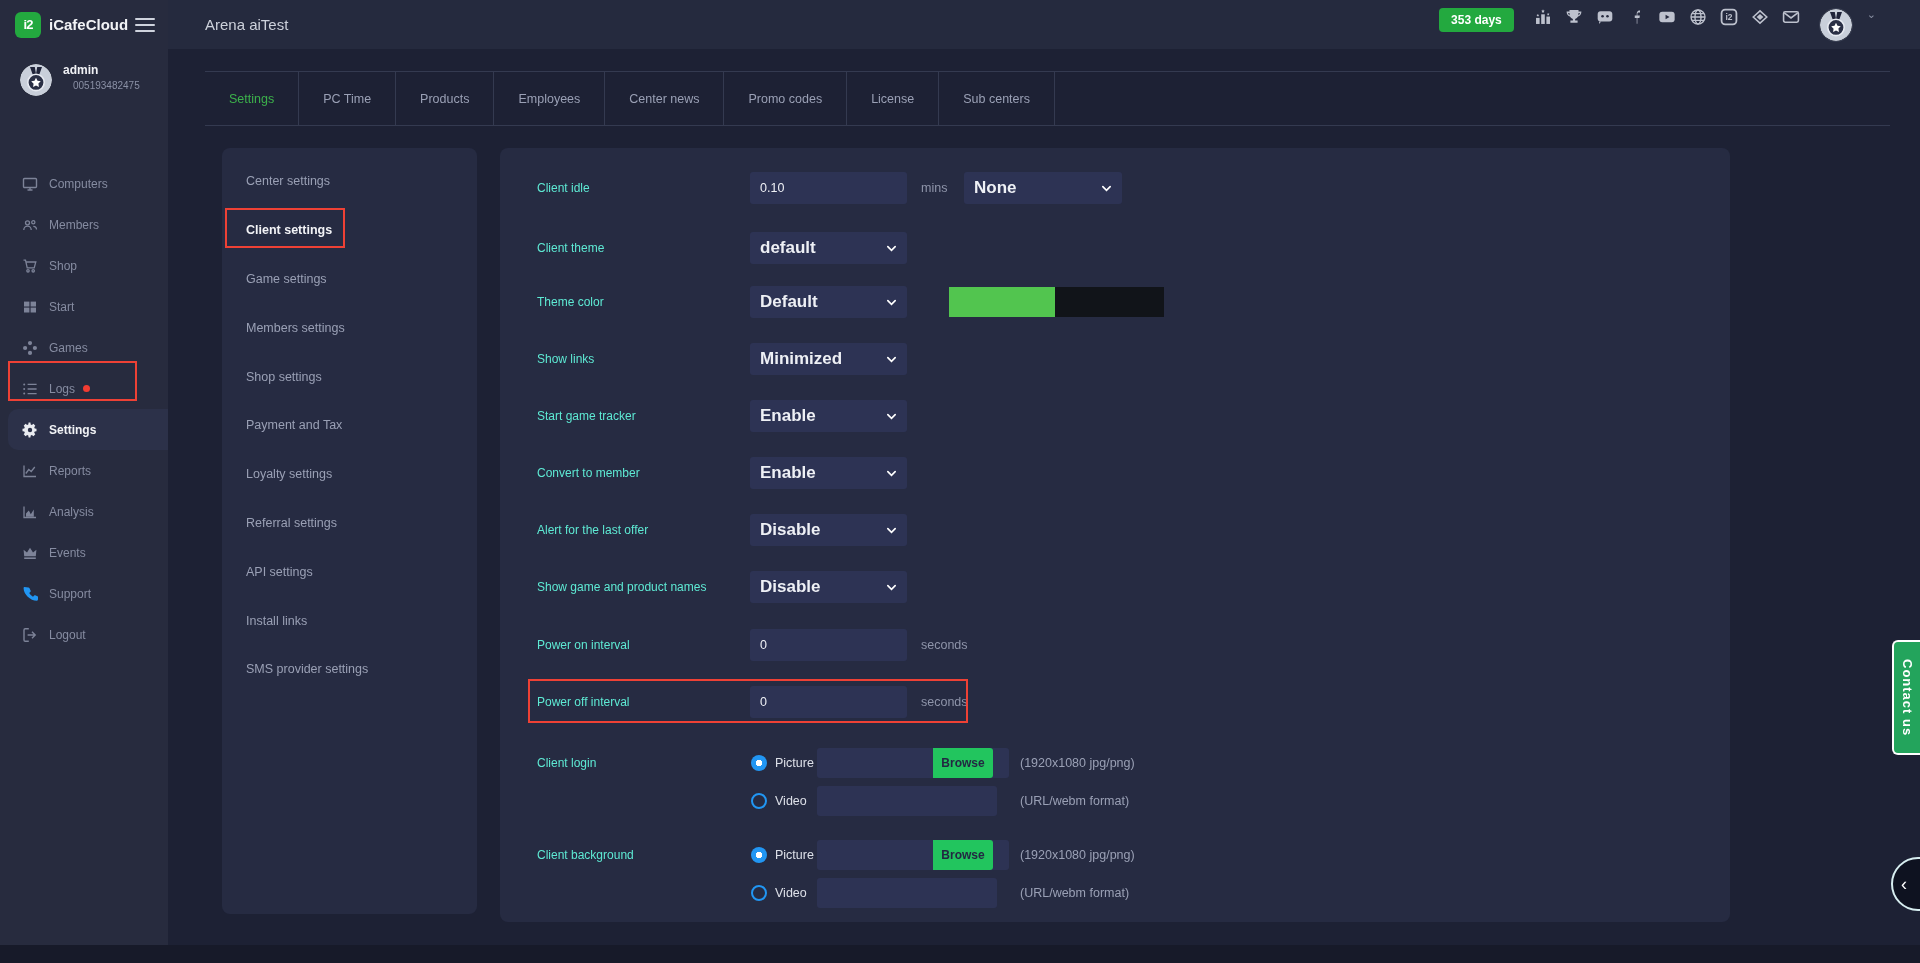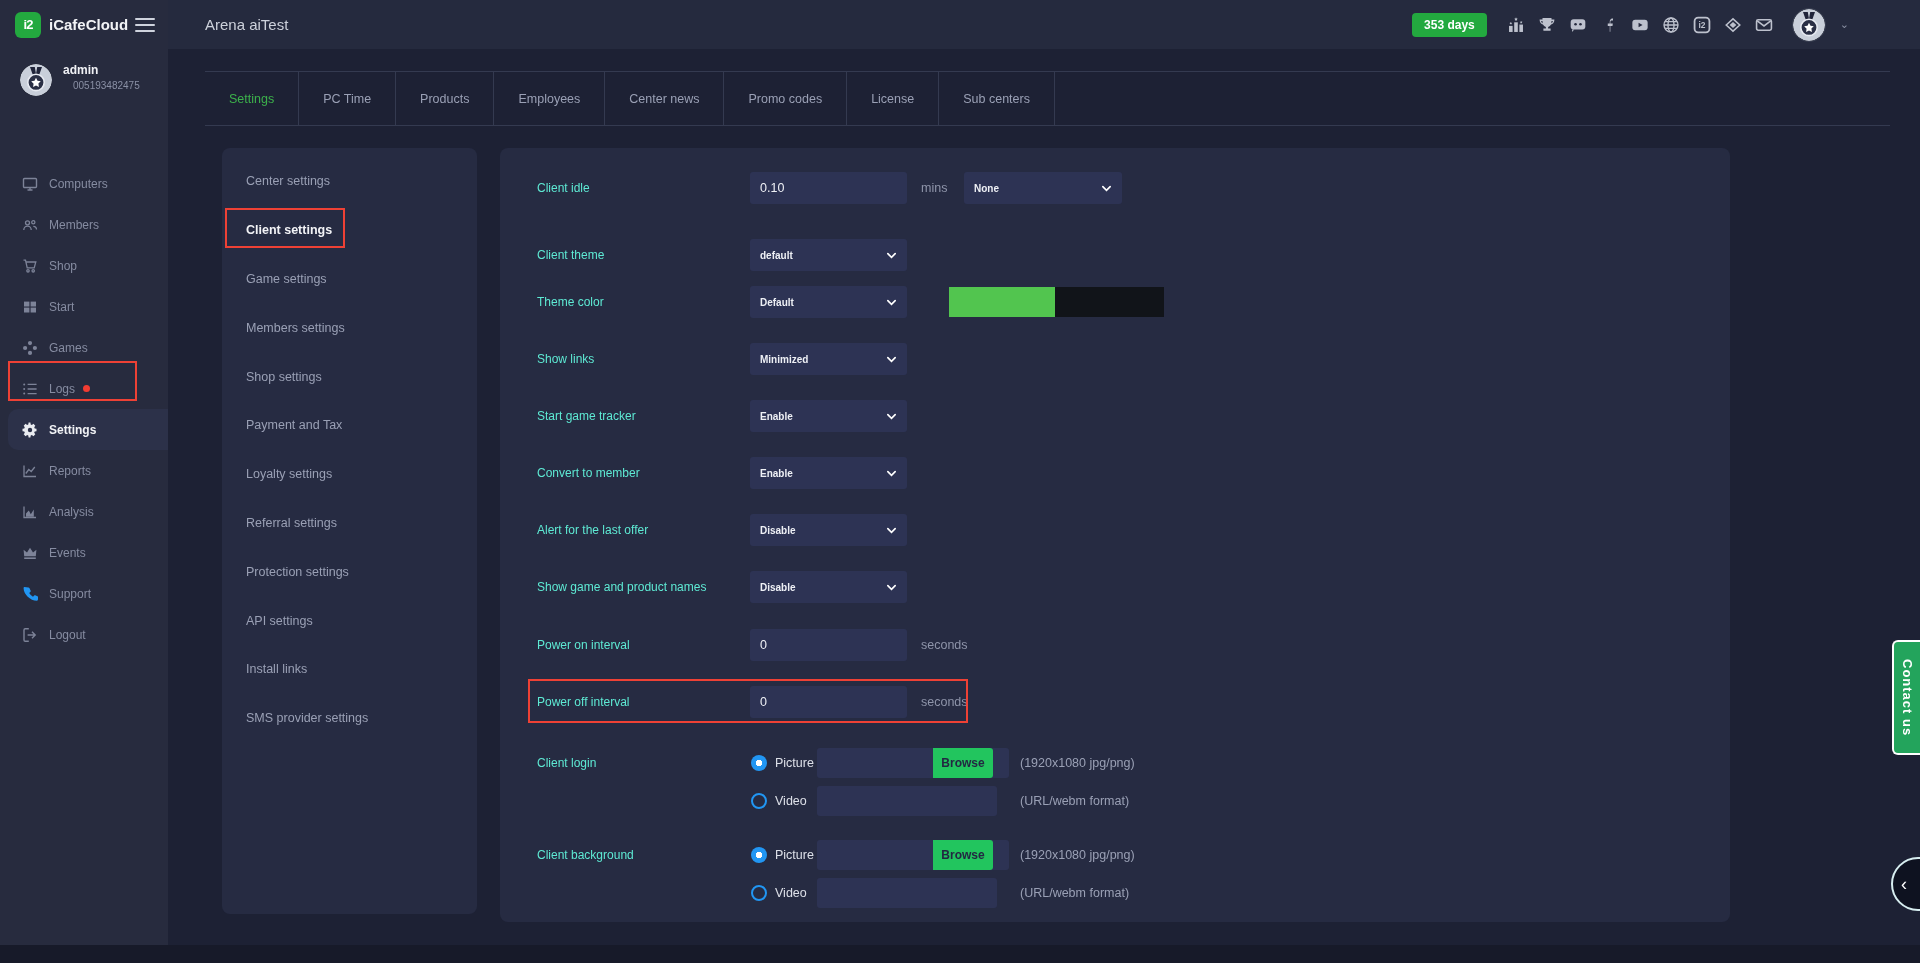--- a/index.html
+++ b/index.html
@@ -11,21 +11,21 @@
     position:relative;
   }
   
   .topbar { position:absolute; left:0; top:0; width:1920px; height:49px; background:var(--topbar-bg,#252a3e); display:flex; align-items:center; z-index:20; }
   .brand-area { width:168px; height:100%; background:var(--sidebar-bg,#272b3e); display:flex; align-items:center; padding:0 13px 0 15px; flex:0 0 auto; }
   .logo-mark { width:26px; height:26px; border-radius:6px; background:var(--accent-green,#23a93f); color:#fff; font-size:13px; font-weight:bold; display:flex; align-items:center; justify-content:center; letter-spacing:-1px; }
   .brand-name { font-size:15px; font-weight:bold; color:#f2f3f6; margin-left:8px; }
   .hamburger { margin-left:auto; width:20px; height:14px; display:flex; flex-direction:column; justify-content:space-between; cursor:pointer; }
   .hamburger span { display:block; height:2px; background:#cfd3dd; border-radius:1px; }
   .page-title { margin-left:37px; font-size:15px; color:#cdd1db; }
-  .topbar-right { margin-left:auto; display:flex; align-items:center; gap:12px; padding-right:71px; }
+  .topbar-right { margin-left:auto; display:flex; align-items:flex-start; gap:12px; padding-right:44px; }
   .days-badge { background:var(--accent-green,#23a93f); color:#fff; font-size:12px; font-weight:bold; padding:5px 12px; border-radius:4px; margin-right:8px; white-space:nowrap; }
   .tb-icon { width:19px; height:19px; color:#bdc1cd; display:inline-flex; align-items:center; justify-content:center; }
   .tb-icon svg { width:18px; height:18px; }
   .tb-avatar { width:34px; height:34px; border-radius:50%; background:#11141f; margin-left:6px; display:flex; align-items:center; justify-content:center; overflow:hidden; border:1px solid #3a4054; }
   .tb-caret { color:#8a90a3; font-size:11px; margin-left:2px; }
   
   .sidebar { position:absolute; left:0; top:49px; width:168px; height:896px; background:var(--sidebar-bg,#272b3e); z-index:10; }
   .user-block { position:relative; height:66px; }
   .user-avatar { position:absolute; left:20px; top:15px; width:32px; height:32px; border-radius:50%; background:#0d1019; display:flex; align-items:center; justify-content:center; overflow:hidden; }
   .user-name { position:absolute; left:63px; top:14px; font-size:12px; font-weight:bold; color:#f0f1f5; }
@@ -50,21 +50,21 @@
   .submenu-item { height:48.8px; display:flex; align-items:center; padding-left:24px; font-size:12.5px; color:#9aa0b5; cursor:pointer; }
   .submenu-item.active { color:#f2f3f6; font-weight:bold; }
   .main-panel { position:absolute; left:500px; top:148px; width:1230px; height:774px; background:var(--panel-bg,#262b42); border-radius:8px; z-index:5; }
   
   .form-row { position:absolute; left:0; width:100%; height:32px; }
   .f-label { position:absolute; left:37px; top:50%; transform:translateY(-50%); font-size:12px; color:#5eead4; white-space:nowrap; }
   .f-input { position:absolute; left:250px; top:0; width:157px; height:32px; background:var(--field-bg,#2d3354); border:none; border-radius:3px; color:#eef0f5; font-size:12.5px; padding:0 10px; font-family:"Liberation Sans",sans-serif; outline:none; }
   .f-unit { position:absolute; left:421px; top:50%; transform:translateY(-50%); font-size:12.5px; color:#8e94a9; }
   .f-select { position:absolute; top:0; height:32px; width:157px; left:250px; background:var(--field-bg,#2d3354); border-radius:3px; display:flex; align-items:center; padding:0 10px; cursor:pointer; }
   .f-select.second { left:464px; width:158px; }
-  .f-select .val { font-size:10px; color:#eef0f5; font-weight:bold; }
+  .f-select .val { font-size:17px; color:#eef0f5; font-weight:bold; }
   .f-select .chev { margin-left:auto; display:inline-flex; color:#fff; }
   .swatch { position:absolute; top:1px; height:30px; }
   .sw-green { left:449px; width:106px; background:var(--swatch-green,#52c54f); }
   .sw-black { left:555px; width:109px; background:var(--swatch-black,#111419); }
   
   .media-opt { position:absolute; left:0; width:100%; height:32px; }
   .radio { position:absolute; left:251px; top:8px; width:16px; height:16px; border-radius:50%; cursor:pointer; }
   .radio.checked { background:radial-gradient(circle, #fff 0 3px, var(--support-blue,#2196f3) 3.5px); }
   .radio.unchecked { border:2px solid var(--support-blue,#2196f3); background:transparent; }
   .radio-label { position:absolute; left:275px; top:50%; transform:translateY(-50%); font-size:12.5px; color:#dde0e8; }
@@ -347,21 +347,20 @@
 <div class="left-panel">
   <div class="submenu" id="submenu">
       <div class="submenu-item">Center settings</div>
       <div class="submenu-item active">Client settings</div>
       <div class="submenu-item">Game settings</div>
       <div class="submenu-item">Members settings</div>
       <div class="submenu-item">Shop settings</div>
       <div class="submenu-item">Payment and Tax</div>
       <div class="submenu-item">Loyalty settings</div>
       <div class="submenu-item">Referral settings</div>
-      <div class="submenu-item">Protection settings</div>
       <div class="submenu-item">API settings</div>
       <div class="submenu-item">Install links</div>
       <div class="submenu-item">SMS provider settings</div>
     </div>
   <div class="anno" style="left:3px; top:60px; width:120px; height:40px;"></div>
 </div>
 
 <div class="main-panel">
   <div id="form-rows">
       <div class="form-row" style="top: 24px;">
@@ -370,21 +369,21 @@
         <span class="f-unit">mins</span>
         <div class="f-select second">
           <span class="val">None</span>
           <span class="chev" style="width:11px;height:11px;display:inline-flex;">
             <svg viewBox="0 0 12 12" xmlns="http://www.w3.org/2000/svg">
               <path d="M2 4l4 4 4-4" fill="none" stroke="currentColor" stroke-width="1.8" stroke-linecap="round"></path>
             </svg>
           </span>
         </div>
       </div>
-      <div class="form-row" style="top: 91px;">
+      <div class="form-row" style="top: 84px;">
         <div class="f-label">Client theme</div>
         <div class="f-select">
           <span class="val">default</span>
           <span class="chev" style="width:11px;height:11px;display:inline-flex;">
             <svg viewBox="0 0 12 12" xmlns="http://www.w3.org/2000/svg">
               <path d="M2 4l4 4 4-4" fill="none" stroke="currentColor" stroke-width="1.8" stroke-linecap="round"></path>
             </svg>
           </span>
         </div>
       </div>

